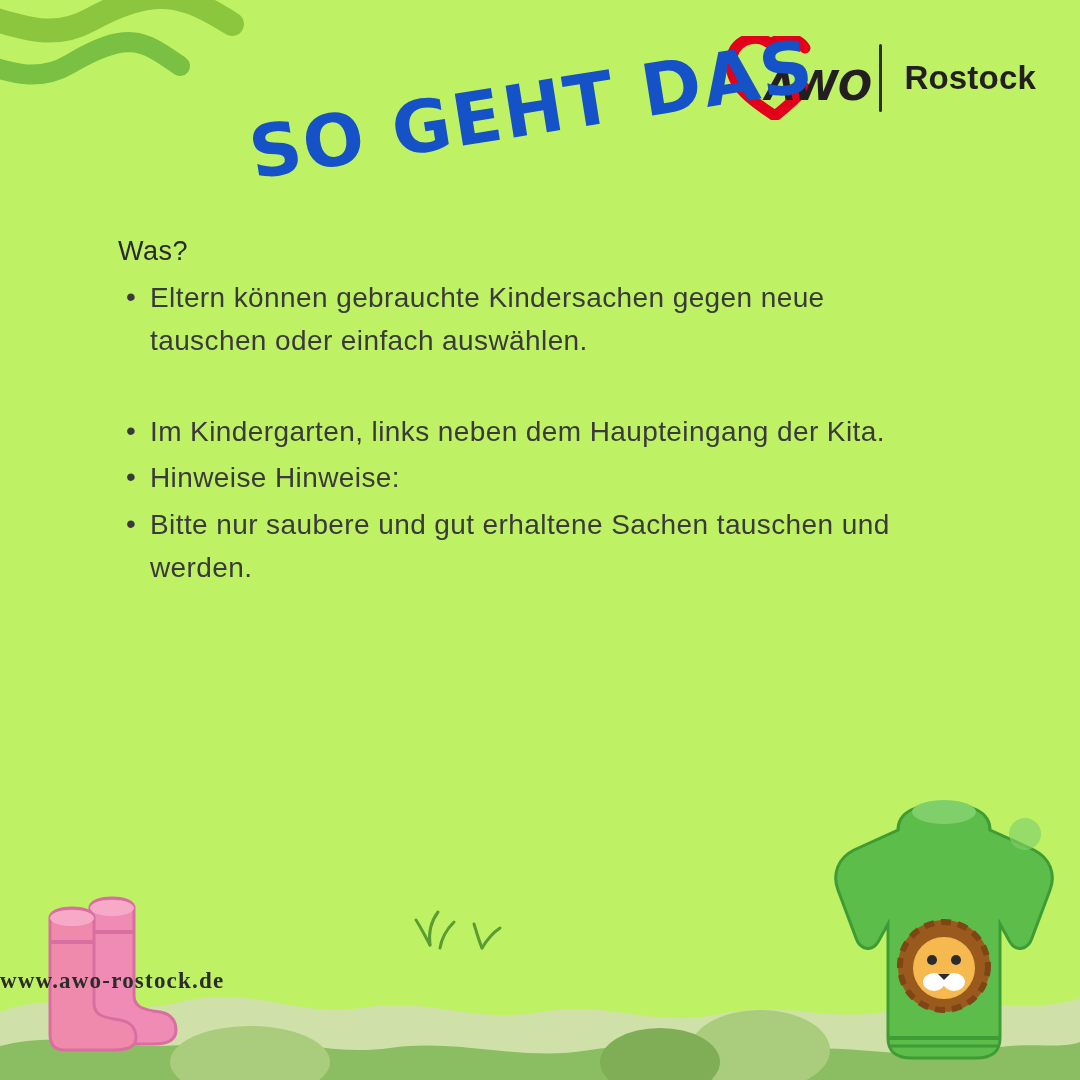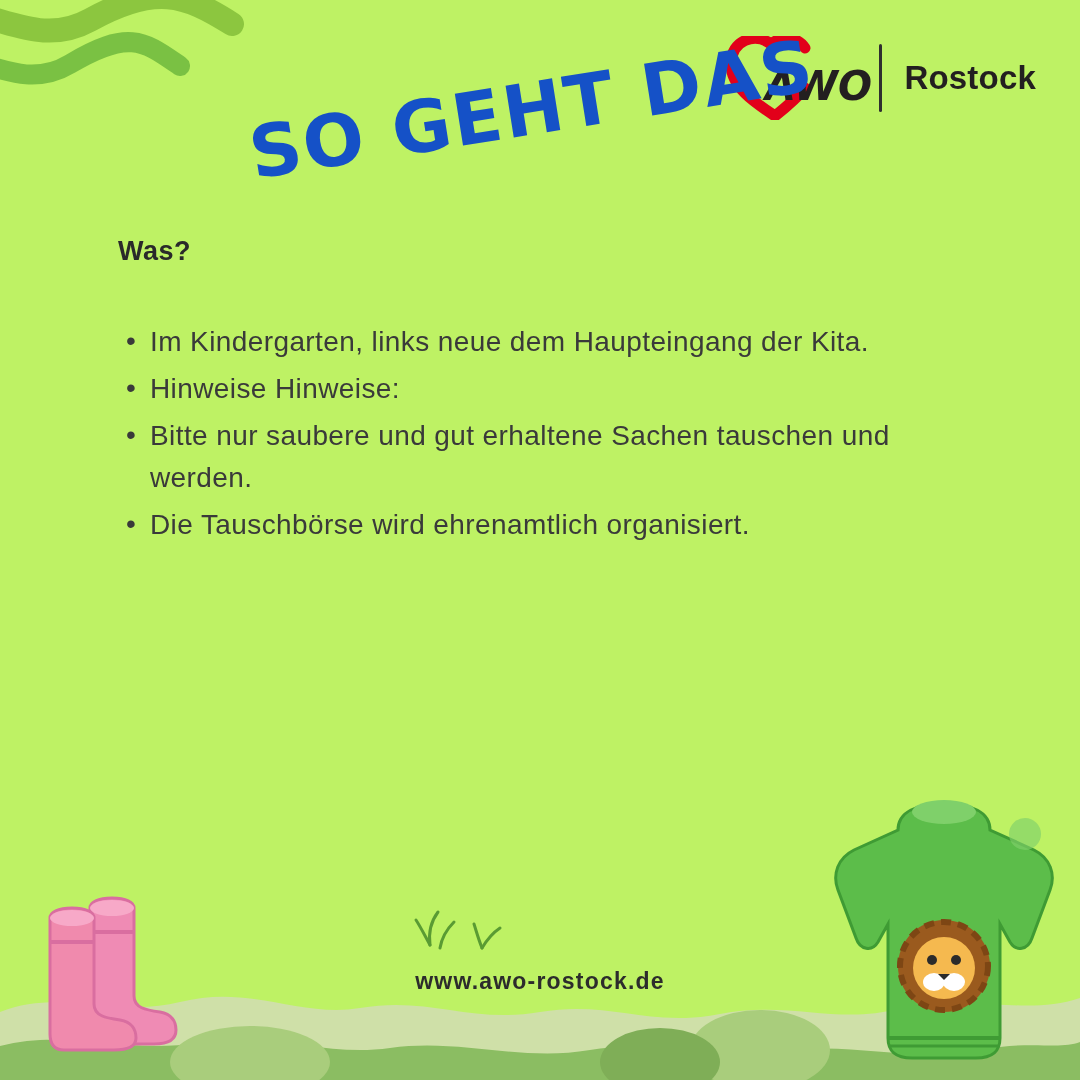--- a/index.html
+++ b/index.html
@@ -82,21 +82,21 @@
   
   .content {
     position: absolute;
     left: 118px;
     top: 236px;
     width: 830px;
     color: #3d3d3d;
   }
   .section-title {
     font-size: 27px;
-    font-weight: bold;
+    font-weight: normal;
     color: #2a2a2a;
     margin: 0 0 10px 0;
     letter-spacing: .5px;
   }
   ul.bullets {
     list-style: none;
     margin: 0 0 0 0;
     padding: 0;
   }
   ul.bullets li {
@@ -119,25 +119,26 @@
   .gap {
     height: 44px;
   }
 
   
   .site-url {
     position: absolute;
     left: 0;
     right: 0;
     top: 968px;
-    text-align: center;
+    text-align: left;
     font-size: 23px;
     font-weight: bold;
     color: #2c2c2c;
     letter-spacing: 1.2px;
+    font-family: Liberation Serif, serif;
   }
 
   
   .scenery {
     position: absolute;
     left: 0;
     bottom: 0;
     width: 1080px;
     height: 330px;
     pointer-events: none;
@@ -186,29 +187,29 @@
     <div class="logo-divider"></div>
     <div class="logo-city">Rostock</div>
   </div>
 
   <div class="headline">SO GEHT DAS</div>
 
   <div class="content">
 
     <h2 class="section-title">Was?</h2>
     <ul class="bullets">
+      <li>Eltern können gebrauchte Kindersachen gegen neue tauschen oder einfach auswählen.</li>
     </ul>
 
     <div class="gap"></div>
 
     <ul class="bullets">
-      <li>Im Kindergarten, links neue dem Haupteingang der Kita.</li>
+      <li>Im Kindergarten, links neben dem Haupteingang der Kita.</li>
       <li>Hinweise Hinweise:</li>
       <li>Bitte nur saubere und gut erhaltene Sachen tauschen und werden.</li>
-      <li>Die Tauschbörse wird ehrenamtlich organisiert.</li>
     </ul>
   </div>
 
   <svg class="scenery" viewBox="0 0 1080 330">
     <path d="M0 330 L0 262 C 60 238, 120 268, 180 252 C 250 234, 300 268, 360 258
              C 430 246, 470 274, 540 262 C 610 250, 650 278, 720 264
              C 790 250, 840 276, 900 258 C 960 240, 1020 268, 1080 248 L1080 330 Z" fill="#cfe0a8"></path>
     <path d="M0 330 L0 296 C 70 278, 130 306, 200 292 C 270 278, 320 308, 390 298
              C 460 288, 520 312, 590 300 C 660 288, 710 314, 780 302
              C 850 290, 910 314, 980 300 C 1030 290, 1060 300, 1080 292 L1080 330 Z" fill="#8bbd62"></path>

